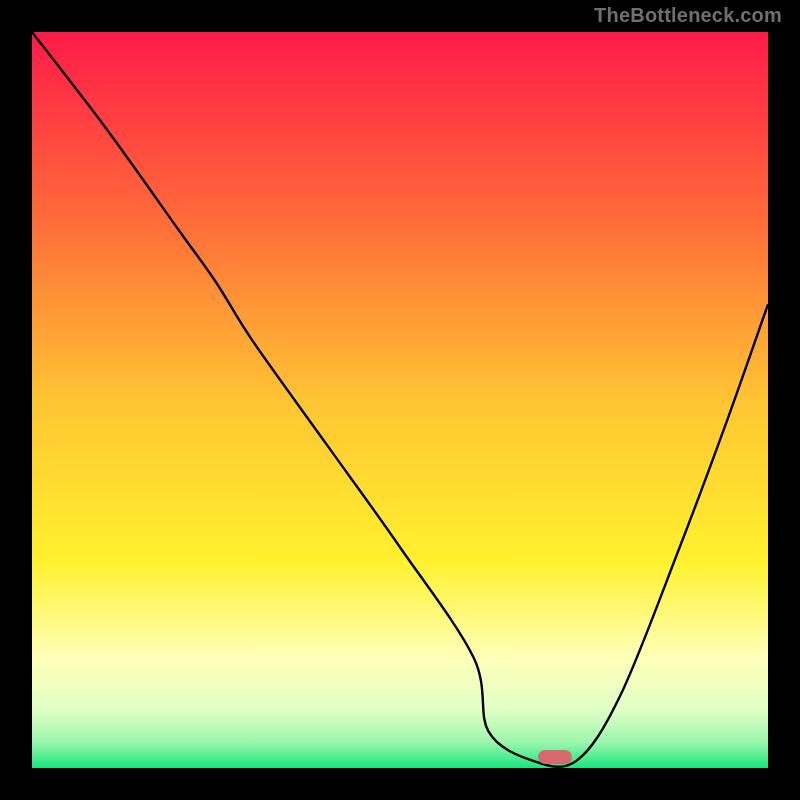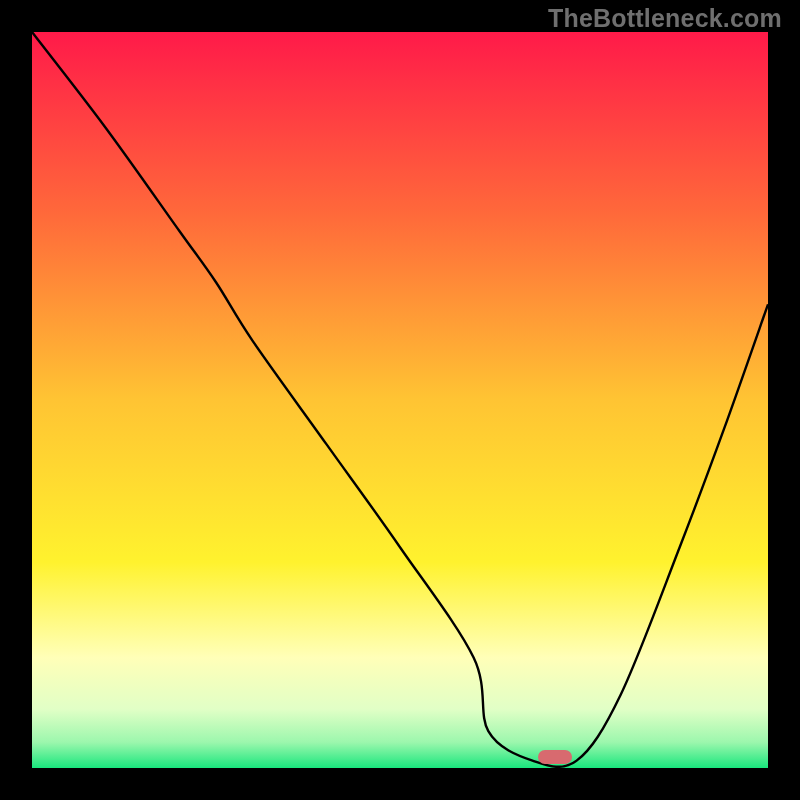--- a/index.html
+++ b/index.html
@@ -17,21 +17,21 @@
     top: 0;
     width: 800px;
     height: 800px;
     background: #000;
   }
   .watermark {
     position: absolute;
     top: 4px;
     right: 18px;
     color: #6f6f6f;
-    font-size: 25px;
+    font-size: 20px;
     font-weight: 600;
     letter-spacing: 0.2px;
   }
   .plot {
     position: absolute;
     left: 32px;
     top: 32px;
     width: 736px;
     height: 736px;
   }

